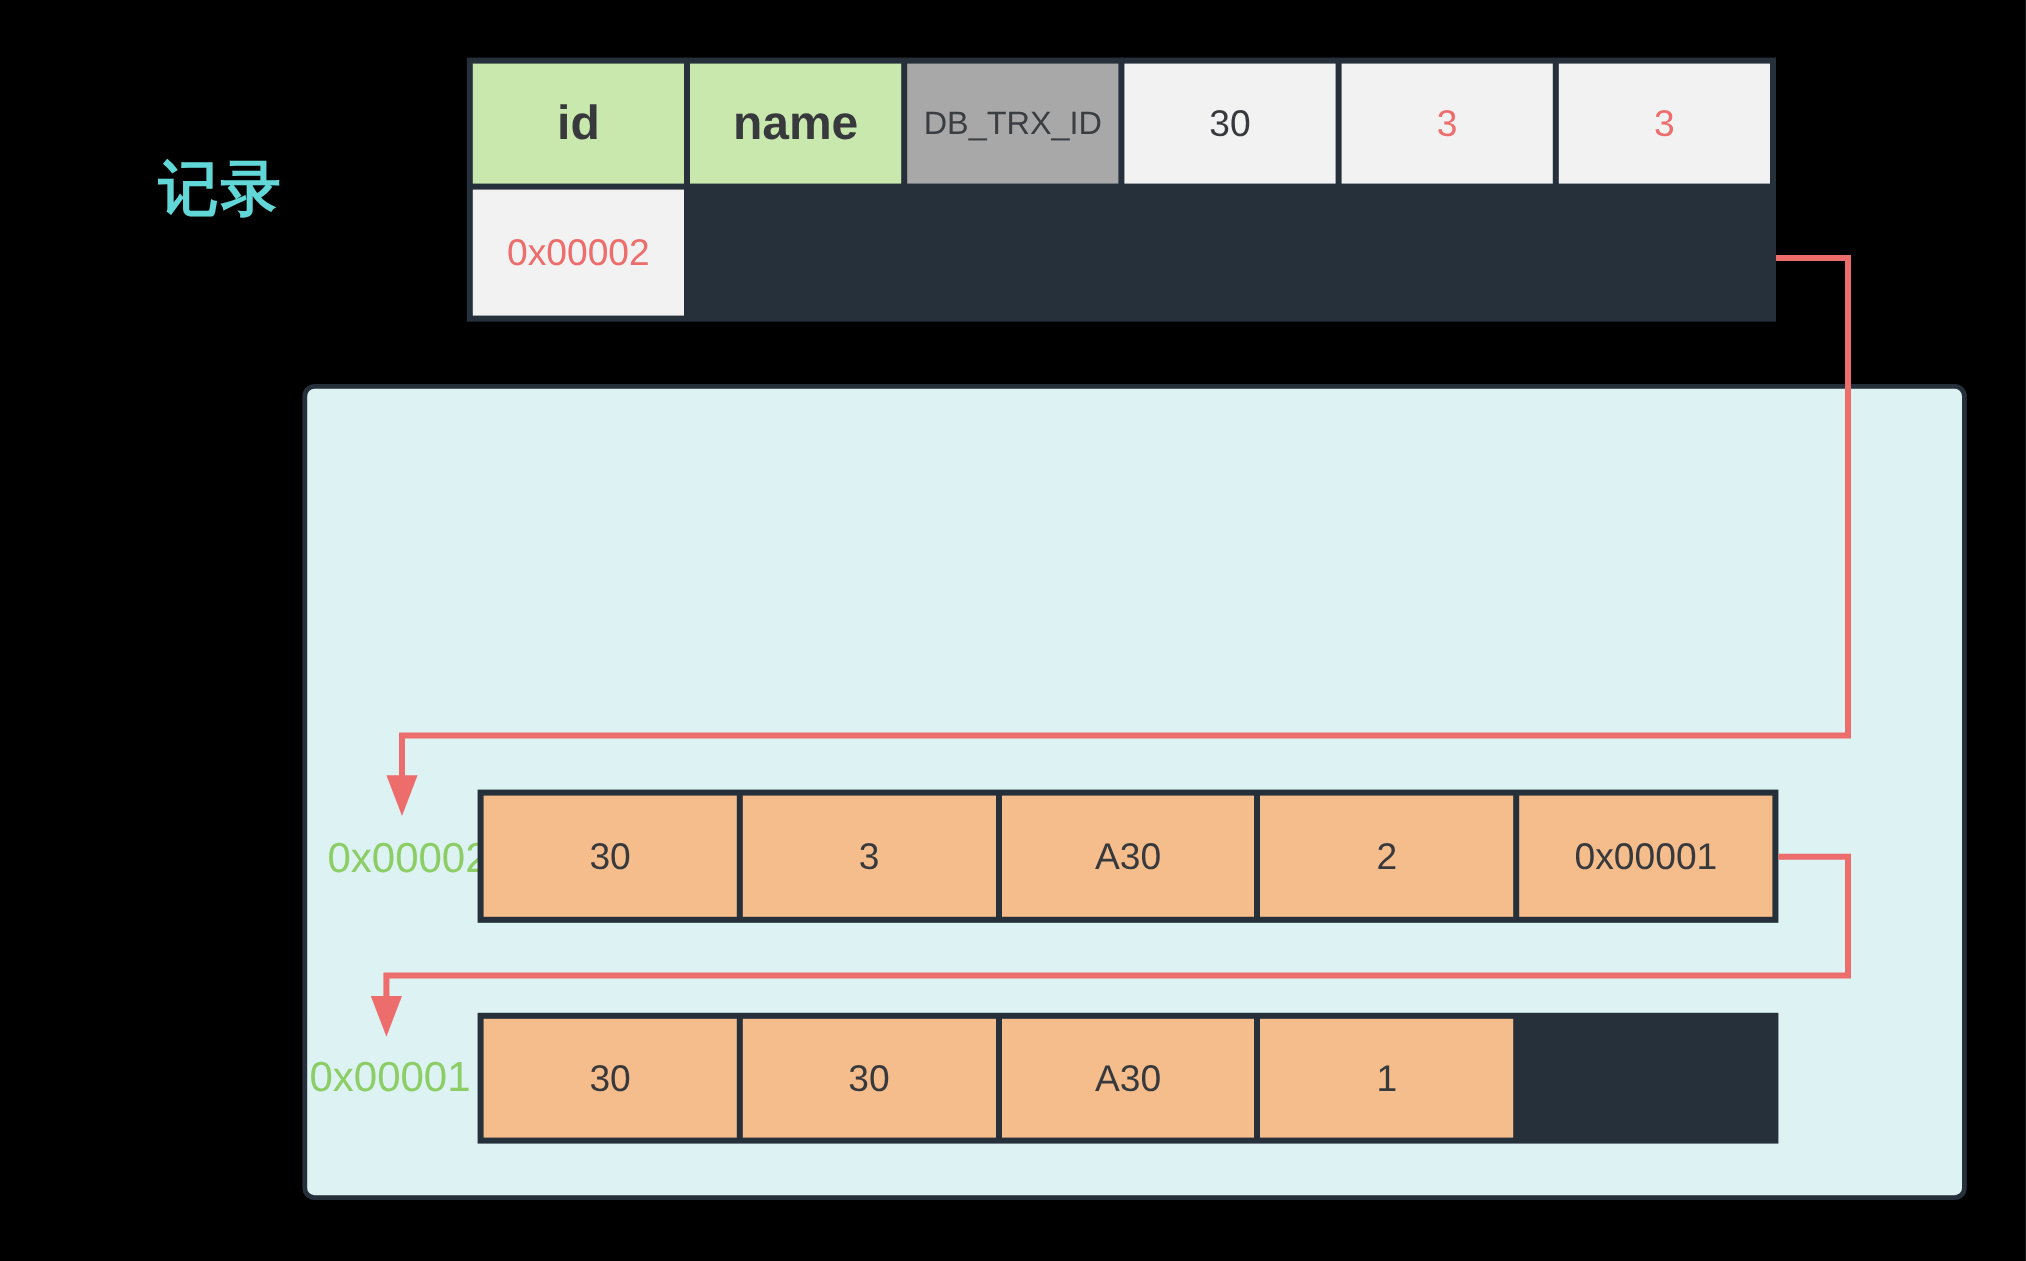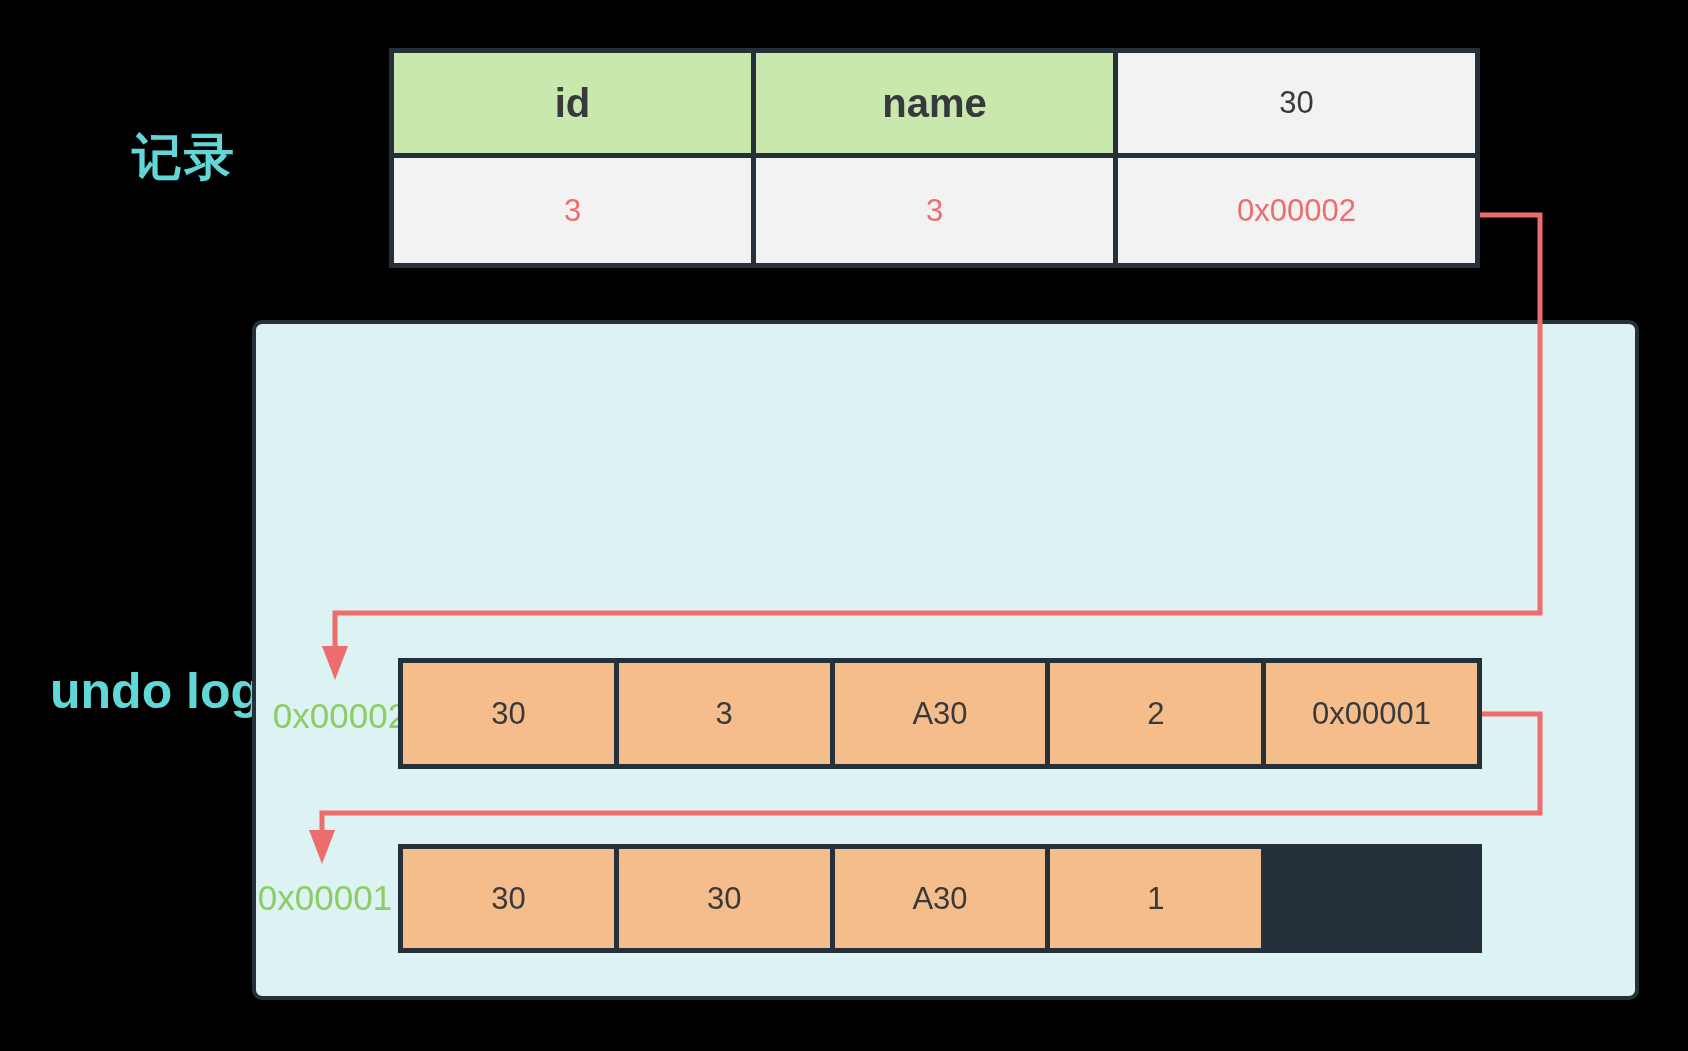--- a/index.html
+++ b/index.html
@@ -46,21 +46,21 @@
     color: var(--teal-label);
   }
 
   
   .record-table {
     position: absolute;
     left: 389px; top: 48px;
     width: 1091px; height: 220px;
     background: var(--border-dark);
     display: grid;
-    grid-template-columns: repeat(3, 1fr);
+    grid-template-columns: repeat(6, 1fr);
     grid-template-rows: 100px 1fr;
     gap: 5px;
     padding: 5px;
   }
   .hcell {
     display: flex;
     align-items: center;
     justify-content: center;
   }
   .hcell.green {
@@ -142,25 +142,25 @@
     stroke-width: 5;
   }
   svg.arrows .head { fill: var(--red-accent); stroke: none; }
 </style>
 </head>
 <body>
 
 <div class="canvas">
 
   <div class="record-label">记录</div>
-  <div class="undolog-label">undo log</div>
 
   <div class="record-table">
     <div class="hcell green">id</div>
     <div class="hcell green">name</div>
+    <div class="hcell gray">DB_TRX_ID</div>
 
     <div class="dcell">30</div>
     <div class="dcell red">3</div>
     <div class="dcell red">3</div>
     <div class="dcell red">0x00002</div>
   </div>
 
   <div class="undo-container"></div>
 
   <div class="ptr-label p1">0x00002</div>

